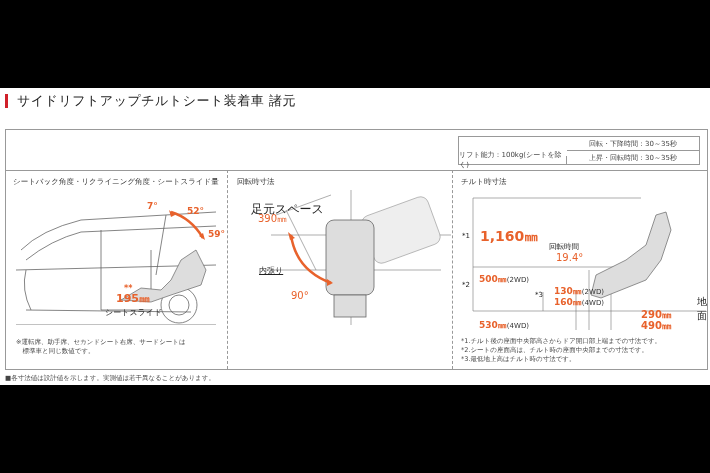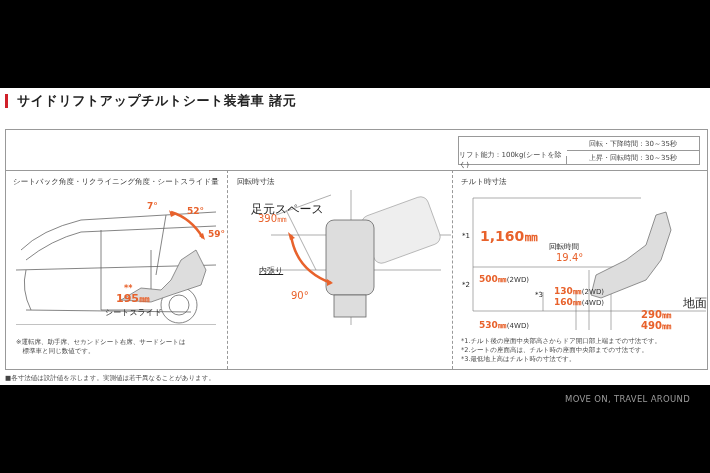--- a/index.html
+++ b/index.html
@@ -1,19 +1,19 @@
 <!DOCTYPE html>
 <html><head>
 <meta charset="utf-8">
 <style>
   * { margin:0; padding:0; box-sizing:border-box; }
   body { width:710px; height:473px; background:#000; font-family:"DejaVu Sans", sans-serif; position:relative; overflow:hidden; color:#333; }
   .sheet { position:absolute; left:0; top:88px; width:710px; height:297px; background:#fff; }
   .title-bar { position:absolute; left:5px; top:6px; width:3px; height:14px; background:#d0202a; }
-  .title { position:absolute; left:17px; top:4px; font-size:13px; font-weight:bold; color:#222; letter-spacing:0.5px; }
+  .title { position:absolute; left:17px; top:4px; font-size:13px; font-weight:normal; color:#222; letter-spacing:0.5px; }
   .outer { position:absolute; left:5px; top:41px; width:703px; height:241px; border:1px solid #999; }
   .spec-table { position:absolute; right:7px; top:6px; width:242px; height:29px; border:1px solid #999; display:flex; font-size:7px; color:#444; }
   .spec-left { width:108px; display:flex; align-items:center; justify-content:center; border-right:1px solid #999;margin-top:19px; }
   .spec-right { flex:1; display:flex; flex-direction:column; }
   .spec-right div { flex:1; display:flex; align-items:center; justify-content:center; }
   .spec-right div:first-child { border-bottom:1px solid #999; }
   .hline { position:absolute; left:0; right:0; top:40px; border-top:1px solid #999; }
   .vdash { position:absolute; top:40px; bottom:0; border-left:1px dashed #999; }
   .sec-label { position:absolute; font-size:7.5px; color:#333; }
   .orange { color:#e8622c; font-weight:bold; position:absolute; }
@@ -111,28 +111,27 @@
     <div class="label" style="left:456px;top:102px;font-size:7px;">*1</div>
     <div class="orange" style="left:474px;top:98px;font-size:14px;">1,160㎜</div>
     <div class="label" style="left:543px;top:112px;font-size:7.5px;">回転時間</div>
     <div class="orange" style="left:550px;top:122px;font-size:10px;font-weight:normal;">19.4°</div>
     <div class="label" style="left:456px;top:151px;font-size:7px;">*2</div>
     <div style="position:absolute;left:473px;top:143px;font-size:9px;white-space:nowrap;"><span class="orange" style="position:static;">500㎜</span><span style="font-size:7px;">(2WD)</span></div>
     <div style="position:absolute;left:473px;top:154px;font-size:9px;white-space:nowrap;margin-top:35px;"><span class="orange" style="position:static;">530㎜</span><span style="font-size:7px;">(4WD)</span></div>
     <div class="label" style="left:529px;top:161px;font-size:7px;">*3</div>
     <div style="position:absolute;left:548px;top:155px;font-size:9px;white-space:nowrap;"><span class="orange" style="position:static;">130㎜</span><span style="font-size:7px;">(2WD)</span></div>
     <div style="position:absolute;left:548px;top:166px;font-size:9px;white-space:nowrap;"><span class="orange" style="position:static;">160㎜</span><span style="font-size:7px;">(4WD)</span></div>
-    <div class="label" style="left:677px;top:165px;font-size:12px;">地面</div>
+    <div class="label" style="left:691px;top:165px;font-size:10px;">地面</div>
     <div class="orange" style="left:635px;top:178px;font-size:10px;">290㎜</div>
     <div class="orange" style="left:635px;top:189px;font-size:10px;">490㎜</div>
     <div class="note" style="left:455px;top:207px;">
       <div>*1.チルト後の座面中央部高さからドア開口部上端までの寸法です。</div>
       <div>*2.シートの座面高は、チルト時の座面中央部までの寸法です。</div>
       <div>*3.最低地上高はチルト時の寸法です。</div>
     </div>
   </div>
 
   <div class="foot">■各寸法値は設計値を示します。実測値は若干異なることがあります。</div>
 </div>
 
 <div class="mota">
-  <div class="mota-tag">MOVE ON, TRAVEL AROUND</div>
 </div>
 
 </body></html>

